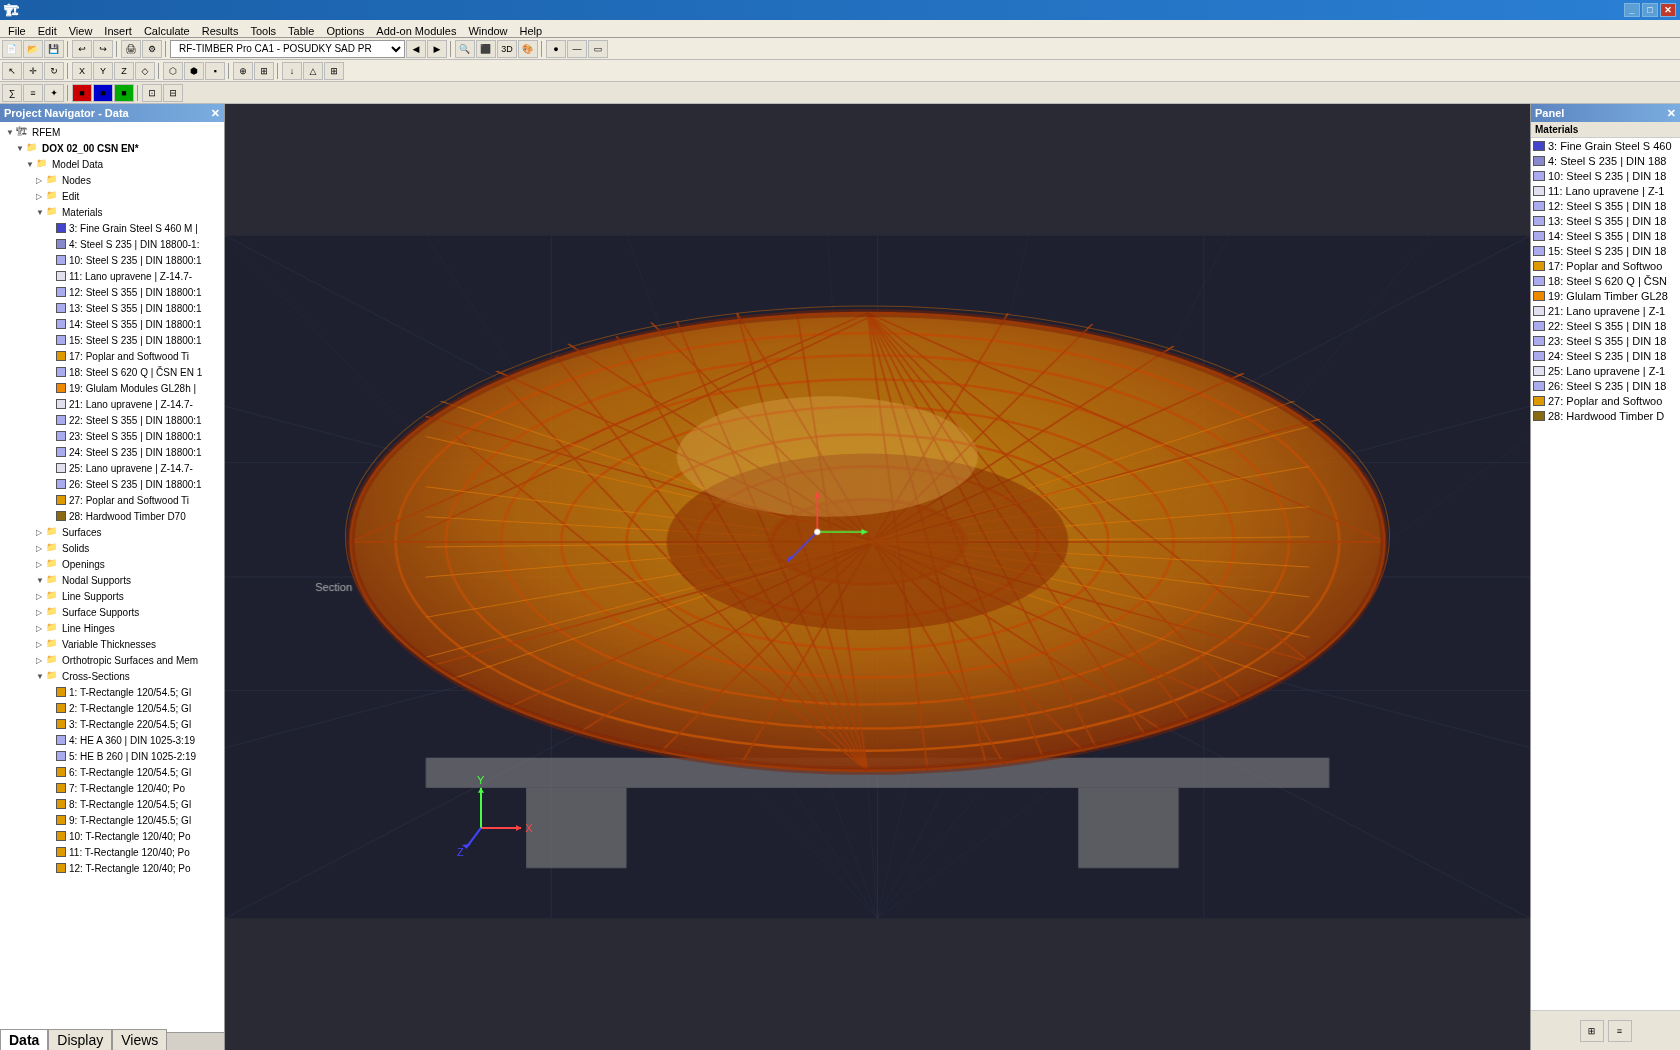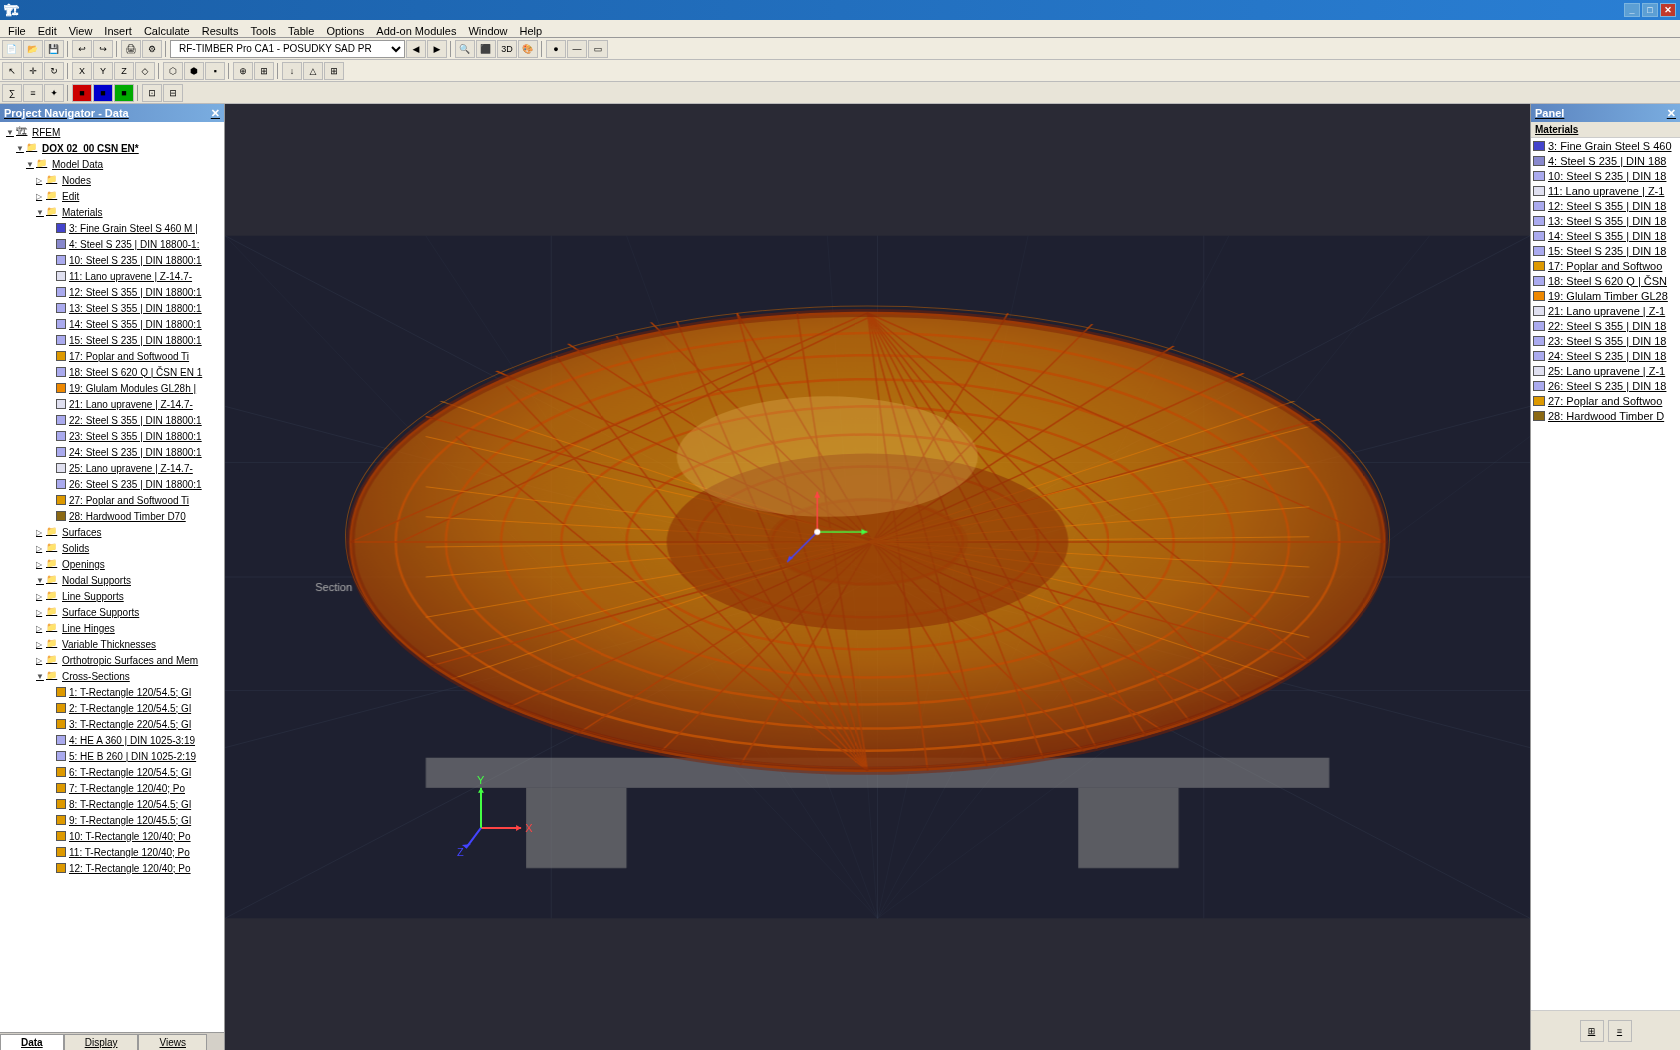--- a/index.html
+++ b/index.html
@@ -69,21 +69,20 @@
       border: 1px solid #999;
       padding: 0 16px 0 4px;
       font-size: 10px;
       min-width: 200px;
     }
 
     
     #main-layout {
       display: flex;
       height: calc(1050px - 20px - 18px - 22px - 22px - 22px);
-      text-decoration: underline;
     }
 
     
     #left-panel {
       width: 225px;
       background: #f5f3ed;
       border-right: 1px solid #999;
       display: flex;
       flex-direction: column;
       overflow: hidden;
@@ -123,25 +122,25 @@
 
     
     #left-panel-tabs {
       height: 18px;
       background: #d4d0c8;
       display: flex;
       align-items: flex-end;
       border-top: 1px solid #999;
     }
     .left-tab {
-      padding: 2px 20px;
+      padding: 2px 8px;
       background: #e8e4d8;
       border: 1px solid #999;
       border-bottom: none;
-      font-size: 10px;
+      font-size: 14px;
       cursor: pointer;
     }
     .left-tab.active { background: white; font-weight: bold; }
 
     
     #viewport-area {
       flex: 1;
       background: #2a2a35;
       position: relative;
       overflow: hidden;

